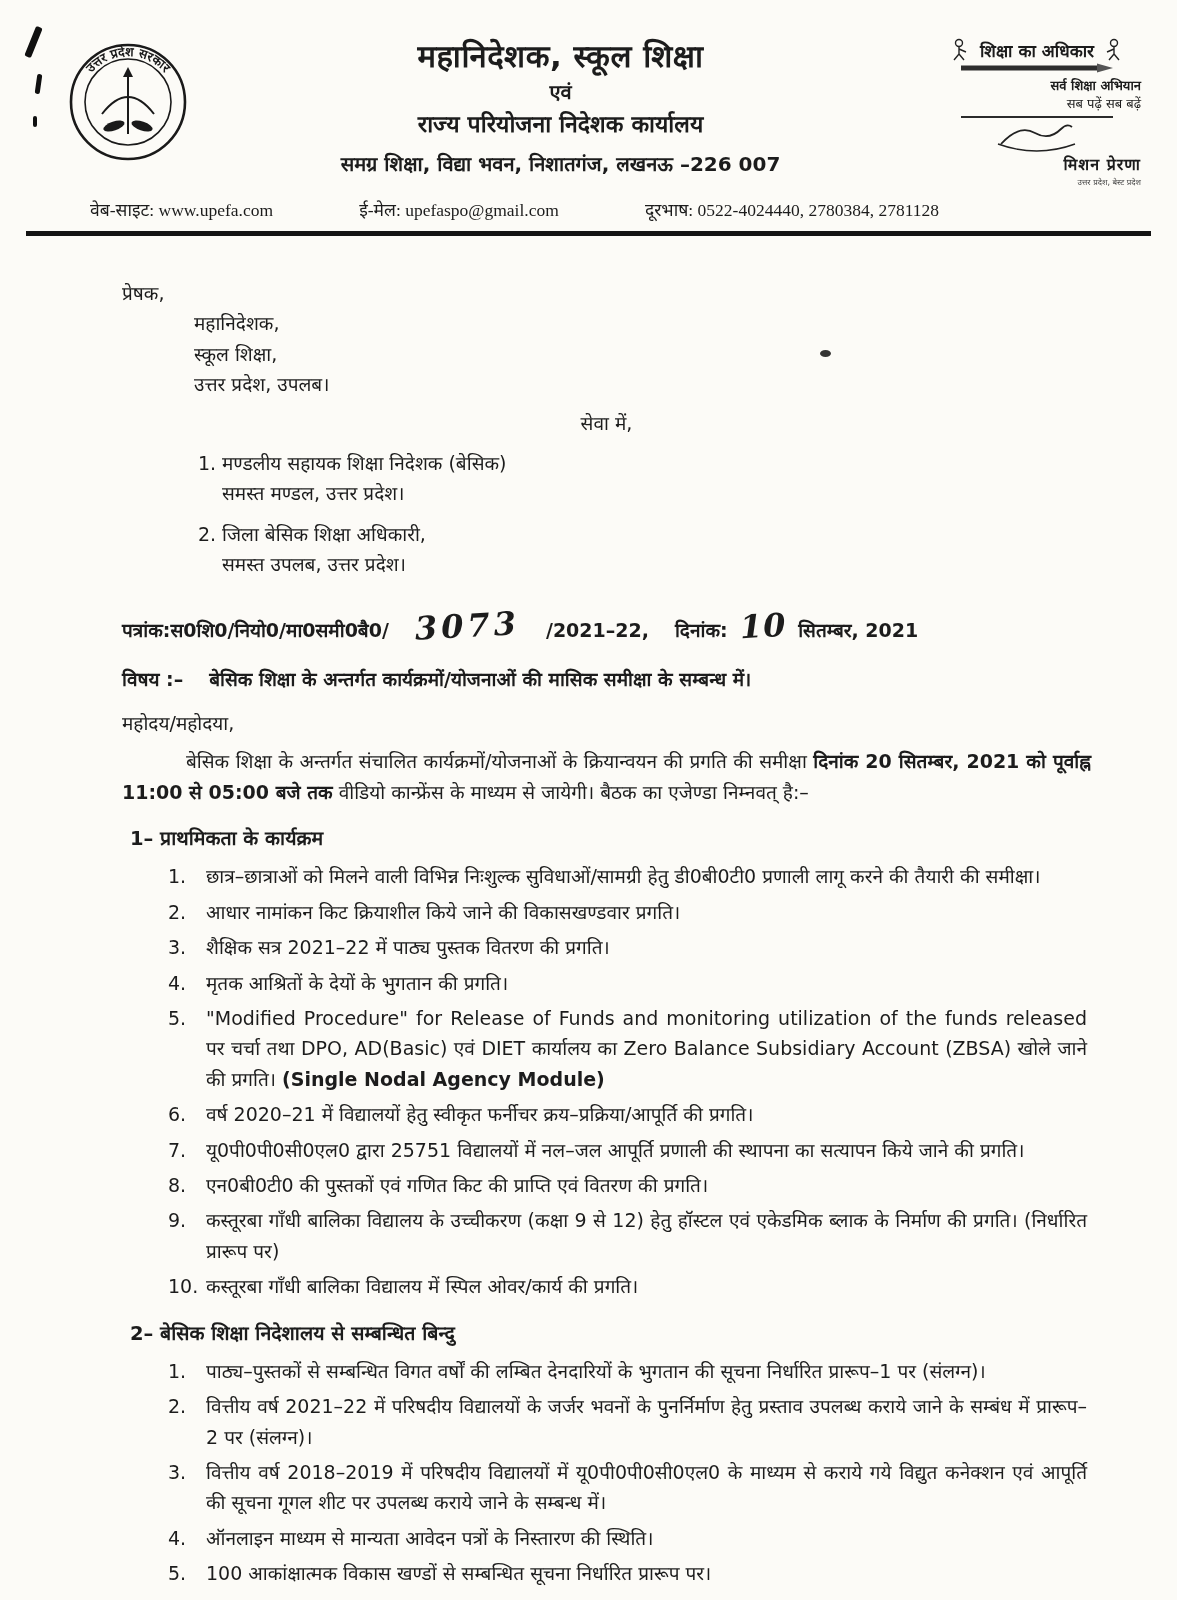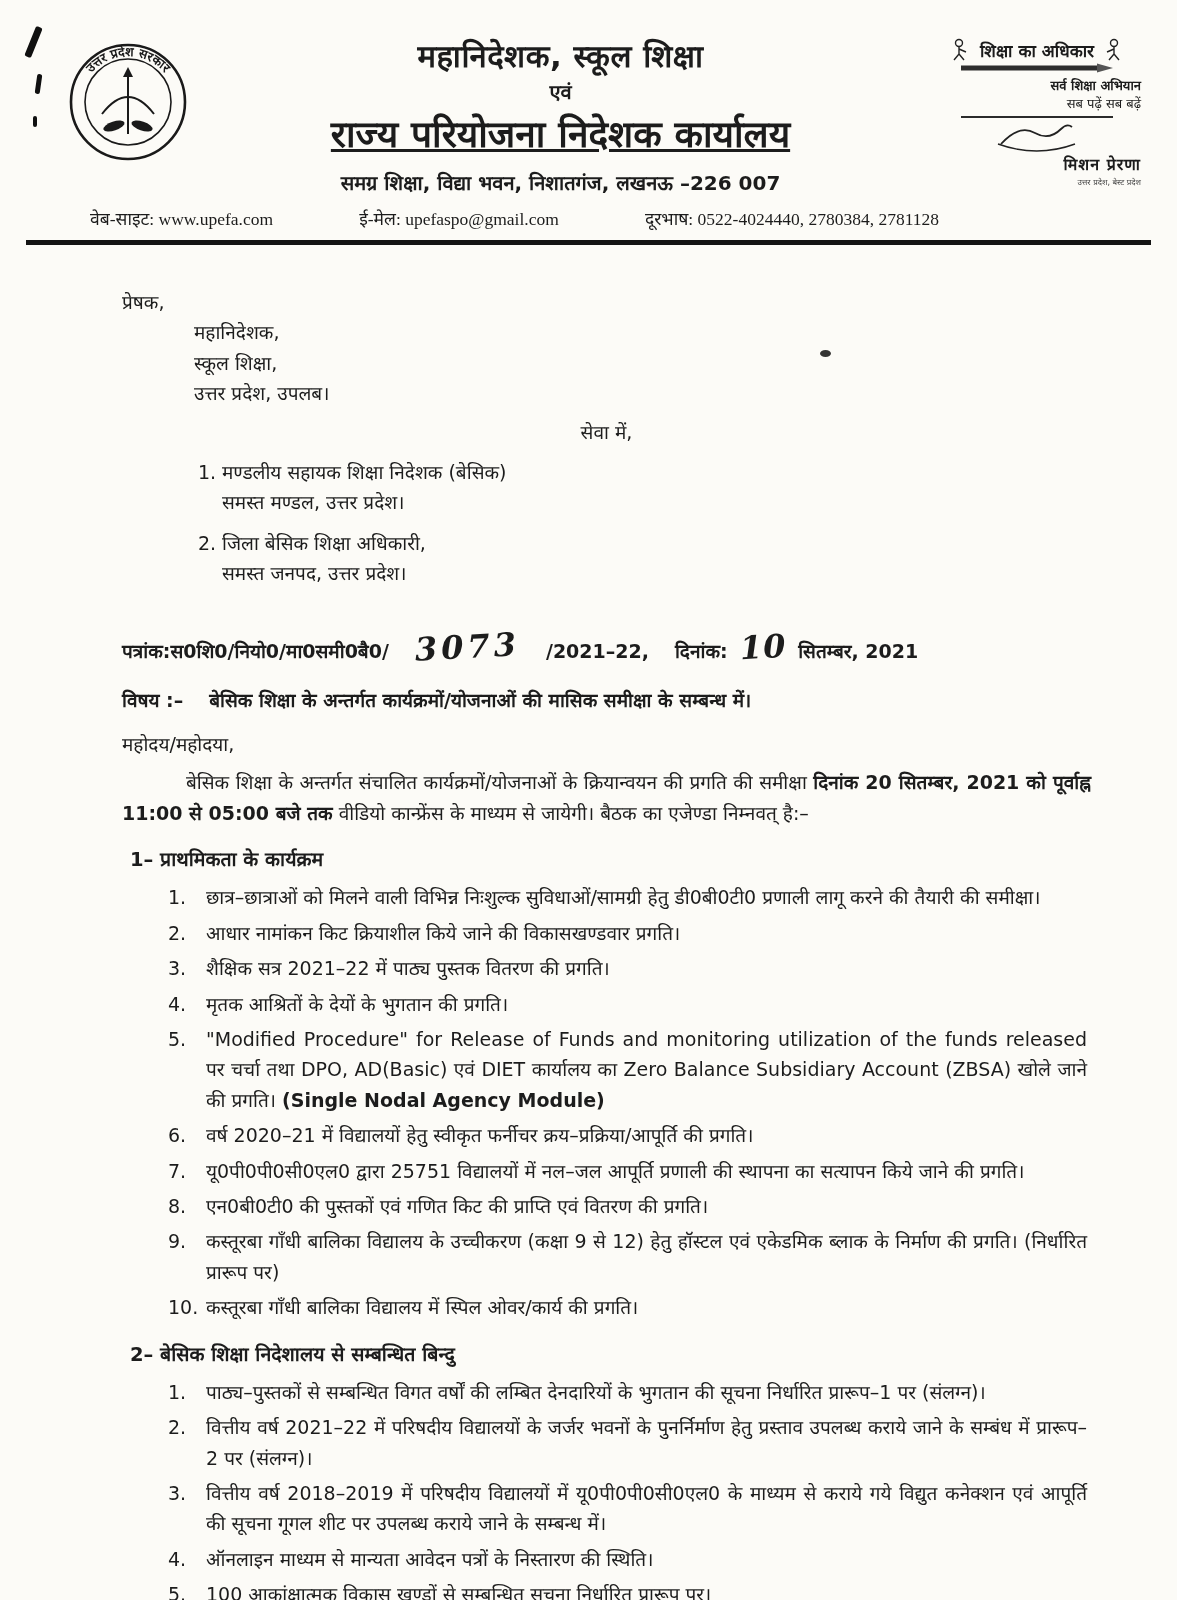--- a/index.html
+++ b/index.html
@@ -14,21 +14,21 @@
   .a2 { left:36px; top:74px; width:5px; height:20px; transform:rotate(8deg); border-radius:2px; }
   .a3 { left:33px; top:116px; width:4px; height:11px; border-radius:2px; }
   .a4 { left:820px; top:350px; width:11px; height:7px; border-radius:50%; opacity:.85; }
 
   
   .letterhead { display:flex; align-items:flex-start; padding:34px 36px 0 68px; }
   .seal { width:120px; height:120px; margin-top:8px; flex-shrink:0; }
   .head-center { flex:1; text-align:center; padding:0 6px; }
   .org-title { font-size:31px; font-weight:bold; letter-spacing:.5px; }
   .org-conj { font-size:20px; font-weight:bold; margin-top:2px; }
-  .org-subtitle { font-size:37px; font-weight:bold; margin-top:2px;text-decoration:underline; }
+  .org-subtitle { font-size:23px; font-weight:bold; margin-top:2px; }
   .org-address { font-size:20px; font-weight:bold; margin-top:11px; }
   .rte { width:208px; flex-shrink:0; text-align:right; font-size:13px; margin-top:4px; }
   .rte-title-row { display:flex; align-items:center; justify-content:center; gap:3px; font-weight:bold; font-size:17px; white-space:nowrap; }
   .rte-pencil { margin:1px auto 3px auto; display:block; }
   .rte-l1 { font-weight:bold; font-size:13px; margin-top:1px; }
   .rte-l2 { font-size:13px; }
   .rte-divider { height:2px; background:#2b2b2b; margin:4px 28px 0 28px; }
   .rte-swan { display:block; margin:2px auto 0 auto; }
   .rte-mission { font-weight:bold; font-size:16px; letter-spacing:1px; margin-top:1px; }
   .rte-tag { font-size:8px; color:#444; margin-top:1px; }
@@ -39,21 +39,21 @@
   
   .letter-body { padding:40px 86px 0 122px; font-size:19px; line-height:1.6; }
   .from-label, .to-label { margin-top:2px; }
   .from-lines { margin-left:72px; }
   .to-block { margin-top:8px;text-align:center; }
   .to-item { margin-left:70px; margin-top:10px; }
   .to-item .row { display:flex; }
   .to-item .num { width:30px; flex-shrink:0; }
   .to-item .l2 { margin-left:30px; }
 
-  .ref-line { margin-top:33px; font-weight:bold; display:flex; align-items:baseline; white-space:nowrap; }
+  .ref-line { margin-top:21px; font-weight:bold; display:flex; align-items:baseline; white-space:nowrap; }
   .handwritten {
     font-family:"DejaVu Serif","Liberation Serif",serif; font-style:italic;
     font-size:32px; font-weight:600; letter-spacing:4px;
     display:inline-block; transform:rotate(-3deg); margin:0 26px;
   }
   .hand-day { margin:0 12px; letter-spacing:1px; }
   .ref-date-label { margin-left:26px; }
 
   .subject-line { margin-top:12px; font-weight:bold; display:flex; gap:26px; }
   .salutation { margin-top:14px; }
@@ -157,21 +157,21 @@
         <div class="row l2">
             <span>समस्त मण्डल, उत्तर प्रदेश।</span>
           </div>
       </div>
       <div class="to-item">
         <div class="row">
           <span class="num">2.</span>
           <span>जिला बेसिक शिक्षा अधिकारी,</span>
         </div>
         <div class="row l2">
-            <span>समस्त जनपद, उत्तर प्रदेश।</span>
+            <span>समस्त उपलब, उत्तर प्रदेश।</span>
           </div>
       </div>
     </div>
 
     <div class="ref-line">
       <span>पत्रांक:स0शि0/नियो0/मा0समी0बै0/</span>
       <span class="handwritten">3073</span>
       <span>/2021–22,</span>
       <span class="ref-date-label">दिनांक:</span>
       <span class="handwritten hand-day">10</span>

